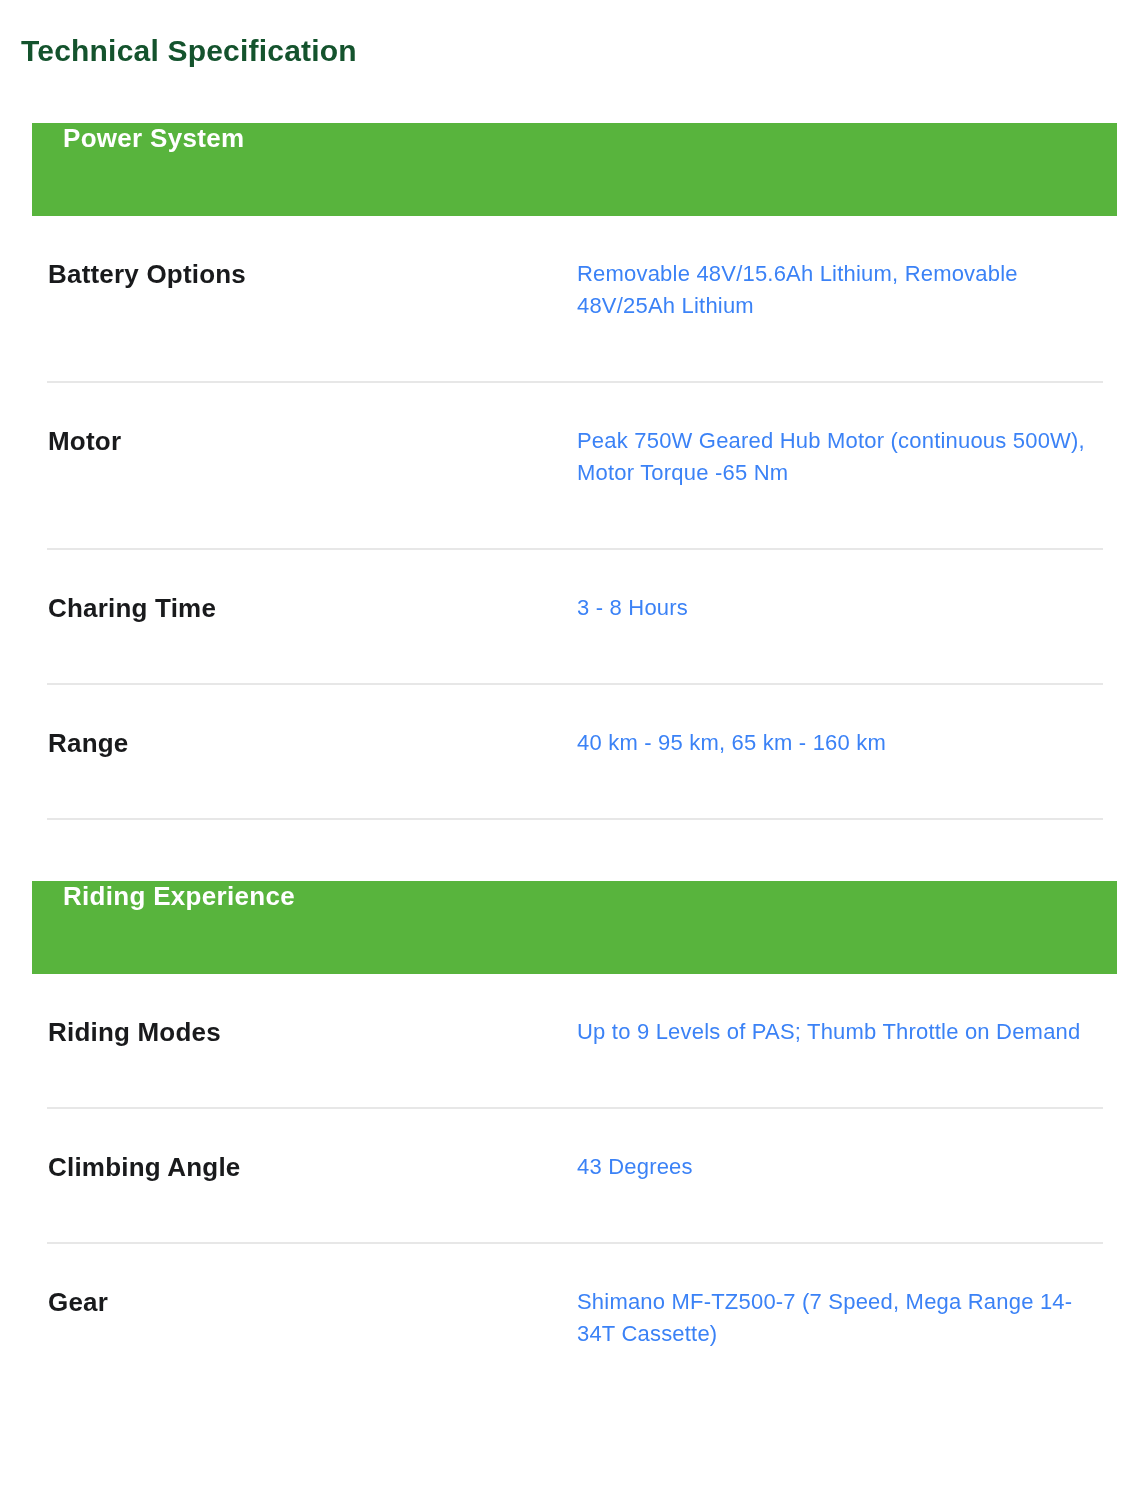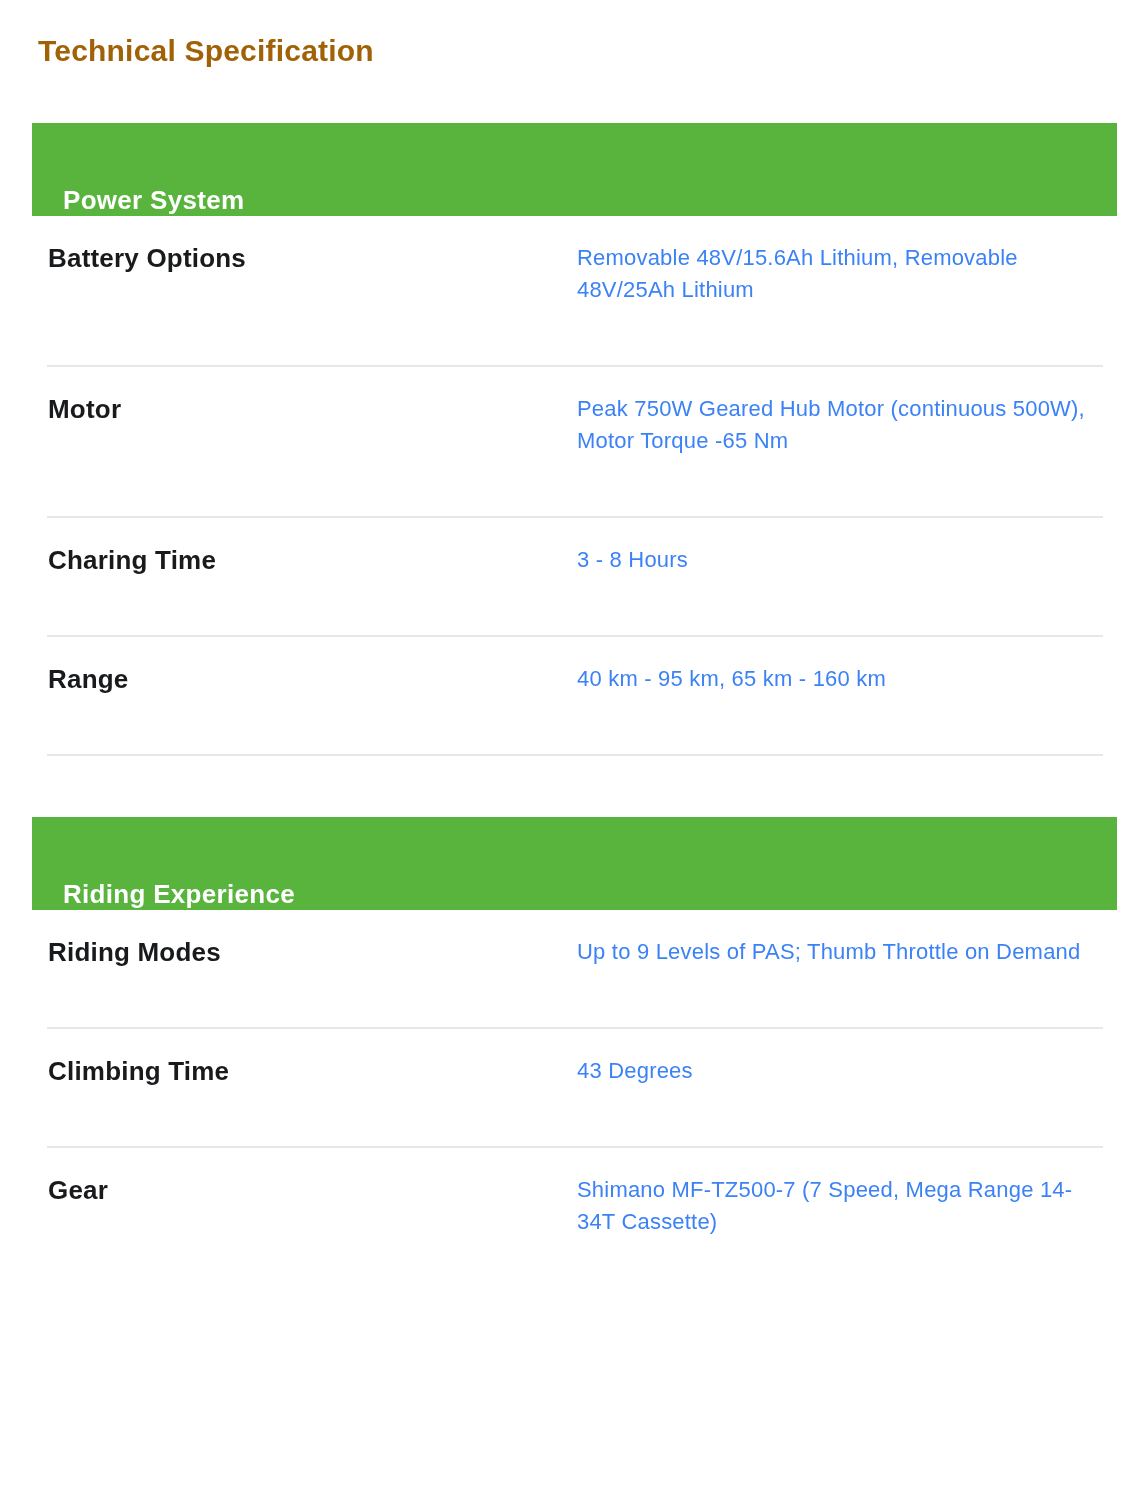--- a/index.html
+++ b/index.html
@@ -9,51 +9,51 @@
     font-family: "Liberation Sans", "DejaVu Sans", sans-serif;
   }
   body {
     height: 1501px;
     overflow: hidden;
     position: relative;
   }
   .page { padding-top: 30px; }
 
   .page-title {
-    margin-left: 38px;
+    margin-left: 21px;
     font-size: 30px;
     line-height: 42px;
     font-weight: bold;
-    color: #a16207;
+    color: #14532d;
     letter-spacing: 0.2px;
   }
 
   .spec-section { margin: 51px 31px 0 32px; }
   .spec-section.second { margin-top: 61px; }
 
   .section-header {
     height: 93px;
     background: #58b43d;
     display: flex;
-    align-items: flex-end;
+    align-items: flex-start;
     padding-left: 31px;
   }
   .section-header .section-title {
     color: #ffffff;
     font-size: 26px;
     font-weight: bold;
     letter-spacing: 0.3px;
   }
 
   .rows { margin: 0 14px 0 15px; }
 
   .spec-row {
     display: flex;
     align-items: flex-start;
-    padding: 26px 0 59px 0;
+    padding: 42px 0 59px 0;
     border-bottom: 2px solid #e7e7e7;
   }
   .spec-row.last { border-bottom: none; }
 
   .row-label {
     width: 530px;
     flex: 0 0 530px;
     padding-left: 1px;
     font-size: 26px;
     line-height: 32px;
@@ -110,21 +110,21 @@
       <span class="section-title">Riding Experience</span>
     </div>
     <div class="rows">
 
       <div class="spec-row">
         <div class="row-label">Riding Modes</div>
         <div class="row-value">Up to 9 Levels of PAS; Thumb Throttle on Demand</div>
       </div>
 
       <div class="spec-row">
-        <div class="row-label">Climbing Time</div>
+        <div class="row-label">Climbing Angle</div>
         <div class="row-value">43 Degrees</div>
       </div>
 
       <div class="spec-row last">
         <div class="row-label">Gear</div>
         <div class="row-value">Shimano MF-TZ500-7 (7 Speed, Mega Range 14-34T Cassette)</div>
       </div>
 
     </div>
   </section>

